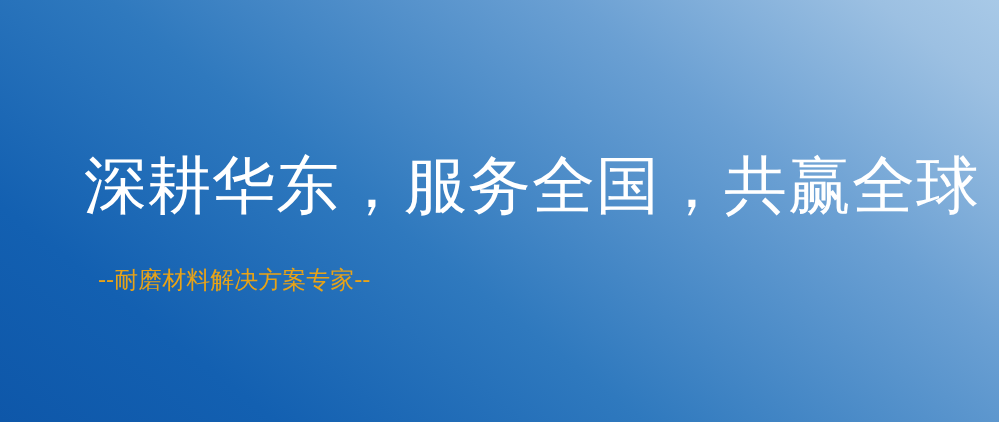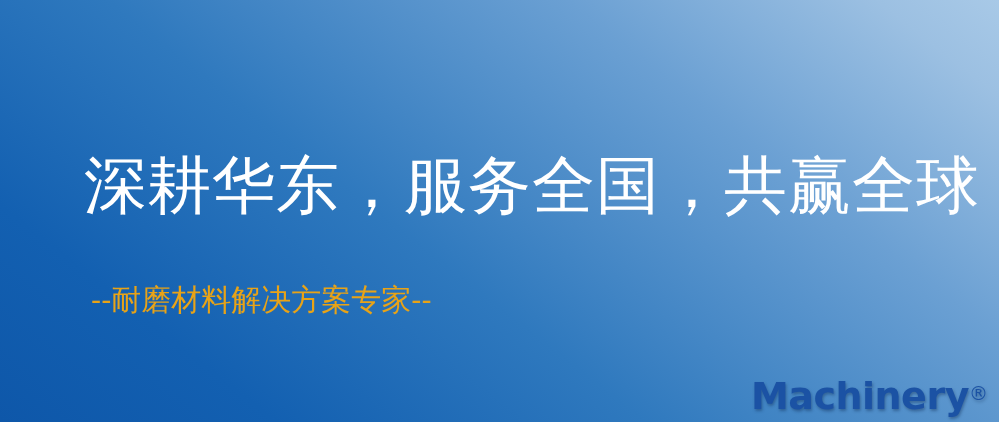--- a/index.html
+++ b/index.html
@@ -50,30 +50,29 @@
     font-size: 63px;
     line-height: 78px;
     letter-spacing: 1px;
     white-space: nowrap;
     font-weight: 400;
   }
 
   
   #subtitle {
     position: absolute;
-    left: 91px;
+    left: 98px;
     top: 264px;
     color: #e8a317;
     font-family: "DejaVu Serif", "Liberation Serif", serif;
-    font-size: 30px;
+    font-size: 24px;
     line-height: 32px;
     letter-spacing: 0px;
     white-space: nowrap;
     font-weight: 400;
-    margin-top: 20px;
   }
 
   
   #logo {
     position: absolute;
     left: 745px;
     top: 296px;
     width: 254px;
     height: 126px;
   }
@@ -135,16 +134,15 @@
 
 <div id="banner">
 
   <div id="headline">深耕华东，服务全国，共赢全球</div>
 
   <div id="subtitle">--耐磨材料解决方案专家--</div>
 
   <div id="logo">
 
 
-    <div id="logo-machinery"><span>Machinery</span><span id="logo-rmark">®</span></div>
 
   </div>
 </div>
 
 </body></html>

